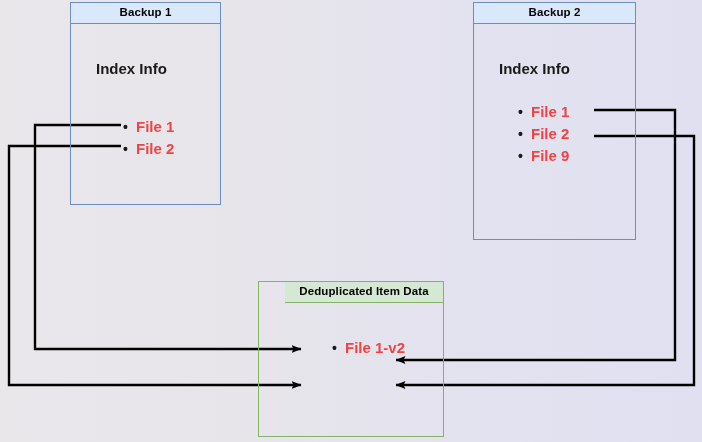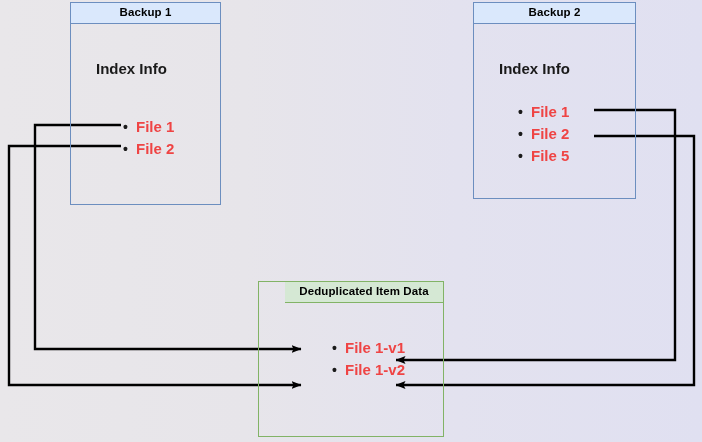--- a/index.html
+++ b/index.html
@@ -126,35 +126,34 @@
     <div class="box-header">Backup 1</div>
     <div class="box-body">
       <div class="index-label" style="left:25px; top:36px;">Index Info</div>
       <ul class="file-list" style="left:52px; top:92px;">
         <li>File 1</li>
         <li>File 2</li>
       </ul>
     </div>
   </div>
 
-  <div class="box box-blue" style="left:473px; top:2px; width:163px; height:197px;">
+  <div class="box box-blue" style="left:473px; top:2px; width:163px; height:238px;">
     <div class="box-header">Backup 2</div>
     <div class="box-body">
       <div class="index-label" style="left:25px; top:36px;">Index Info</div>
       <ul class="file-list" style="left:44px; top:77px;">
         <li>File 1</li>
         <li>File 2</li>
-        <li>File 5</li>
+        <li>File 9</li>
       </ul>
     </div>
   </div>
 
   <div class="box box-green" style="left:258px; top:281px; width:186px; height:156px;padding-left:26px;">
     <div class="box-header">Deduplicated Item Data</div>
     <div class="box-body">
       <ul class="file-list" style="left:47px; top:34px;">
-        <li>File 1-v1</li>
         <li>File 1-v2</li>
       </ul>
     </div>
   </div>
 
 </div>
 
 </body></html>

